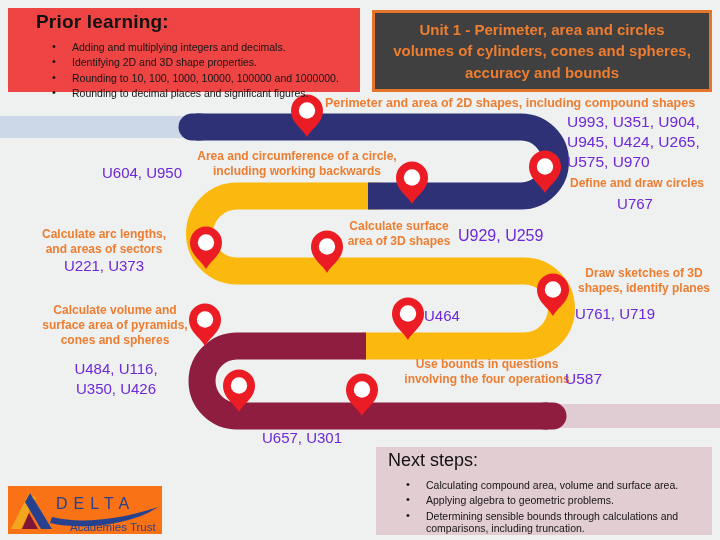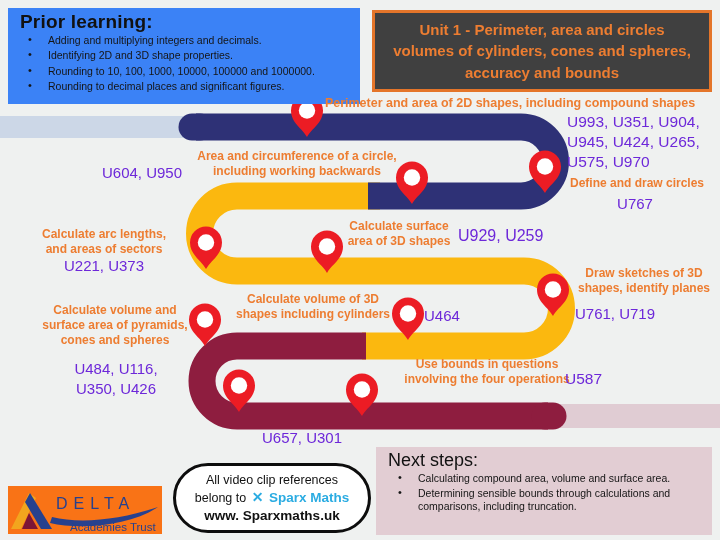--- a/index.html
+++ b/index.html
@@ -3,24 +3,24 @@
 <meta charset="utf-8">
 <style>
   * { margin:0; padding:0; box-sizing:border-box; }
   html,body { width:720px; height:540px; }
   body { font-family:"Liberation Sans", sans-serif; }
   .stage { position:relative; width:720px; height:540px; background:#eff1f0; overflow:hidden; }
 
   .layer { position:absolute; left:0; top:0; }
 
   
-  .prior-box { position:absolute; left:8px; top:8px; width:352px; height:96px;
-               background:#3b82f6; padding:3px 8px 4px 10px; }
+  .prior-box { position:absolute; left:8px; top:8px; width:352px; height:84px;
+               background:#ef4444; padding:3px 8px 4px 26px; }
   .prior-box h1 { font-size:19px; font-weight:700; color:#111; margin:0 0 1px 2px; letter-spacing:0.2px; }
-  .bullet-list { list-style:none; margin:0; }
+  .bullet-list { list-style:none; margin:8px; }
   .bullet-list li { font-size:10.5px; color:#151515; margin:0 0 2.5px 6px; padding-left:24px; position:relative; line-height:1.22; }
   .bullet-list li::before { content:"•"; position:absolute; left:4px; top:-1px; font-size:11px; }
 
   
   .title-box { position:absolute; left:372px; top:10px; width:340px; height:82px;
                background:#404040; border:3px solid #e4752a; display:flex; flex-direction:column;
                align-items:center; justify-content:center; text-align:center; padding:2px 6px; }
   .title-box div { color:#ed7d31; font-weight:700; font-size:15px; line-height:1.42; }
 
   
@@ -122,52 +122,43 @@
   <div class="t-label lbl1">Perimeter and area of 2D shapes, including compound shapes</div>
   <div class="t-codes cod1">U993, U351, U904, U945, U424, U265, U575, U970</div>
   <div class="t-label lbl2">Area and circumference of a circle, including working backwards</div>
   <div class="t-codes cod2">U604, U950</div>
   <div class="t-label lbl3">Define and draw circles</div>
   <div class="t-codes cod3">U767</div>
   <div class="t-label lbl4">Calculate arc lengths, and areas of sectors</div>
   <div class="t-codes cod4">U221, U373</div>
   <div class="t-label lbl5">Calculate surface area of 3D shapes</div>
   <div class="t-codes cod5">U929, U259</div>
-  <div class="t-label lbl6">Calculate volume of 3D shapes including cylinders</div>
   <div class="t-codes cod6">U464</div>
   <div class="t-label lbl7">Draw sketches of 3D shapes, identify planes</div>
   <div class="t-codes cod7">U761, U719</div>
   <div class="t-label lbl8">Calculate volume and surface area of pyramids, cones and spheres</div>
   <div class="t-codes cod8">U484, U116, U350, U426</div>
   <div class="t-label lbl9">Use bounds in questions involving the four operations</div>
   <div class="t-codes cod9">U587</div>
   <div class="t-codes cod10">U657, U301</div>
 
-  <div class="oval">
-    <div class="l1">All video clip references</div>
-    <div class="l2">
-      <span>belong to</span>
-      <span class="sparx-x">✕</span>
-      <span class="brand">Sparx Maths</span>
-    </div>
-    <div class="url">www. Sparxmaths.uk</div>
-  </div>
 
   <div class="delta-box">
     <svg width="154" height="48" viewBox="0 0 154 48">
       <polygon points="3,43 21,7 28,12 13,43" fill="#f2a51e"></polygon>
       <polygon points="22,7 44,43 33,43 17,16" fill="#27418e"></polygon>
       <polygon points="14,43 21,27 30,43" fill="#7c1536"></polygon>
       <path d="M44 31 C 72 38 112 34 150 21 C 122 40 72 44 42 37 Z" fill="#27418e"></path>
       <text x="48" y="23" font-size="16" font-weight="400" letter-spacing="6" fill="#27418e" font-family="Liberation Sans, sans-serif">DELTA</text>
       <text x="62" y="45" font-size="11.5" fill="#27418e" font-family="Liberation Sans, sans-serif">Academies Trust</text>
     </svg>
   </div>
 
   <div class="next-box">
     <h1>Next steps:</h1>
     <ul class="bullet-list">
       <li>Calculating compound area, volume and surface area.</li>
+      <li>Applying algebra to geometric problems.</li>
       <li>Determining sensible bounds through calculations and comparisons, including truncation.</li>
     </ul>
   </div>
 
 </div>
 
 </body></html>

